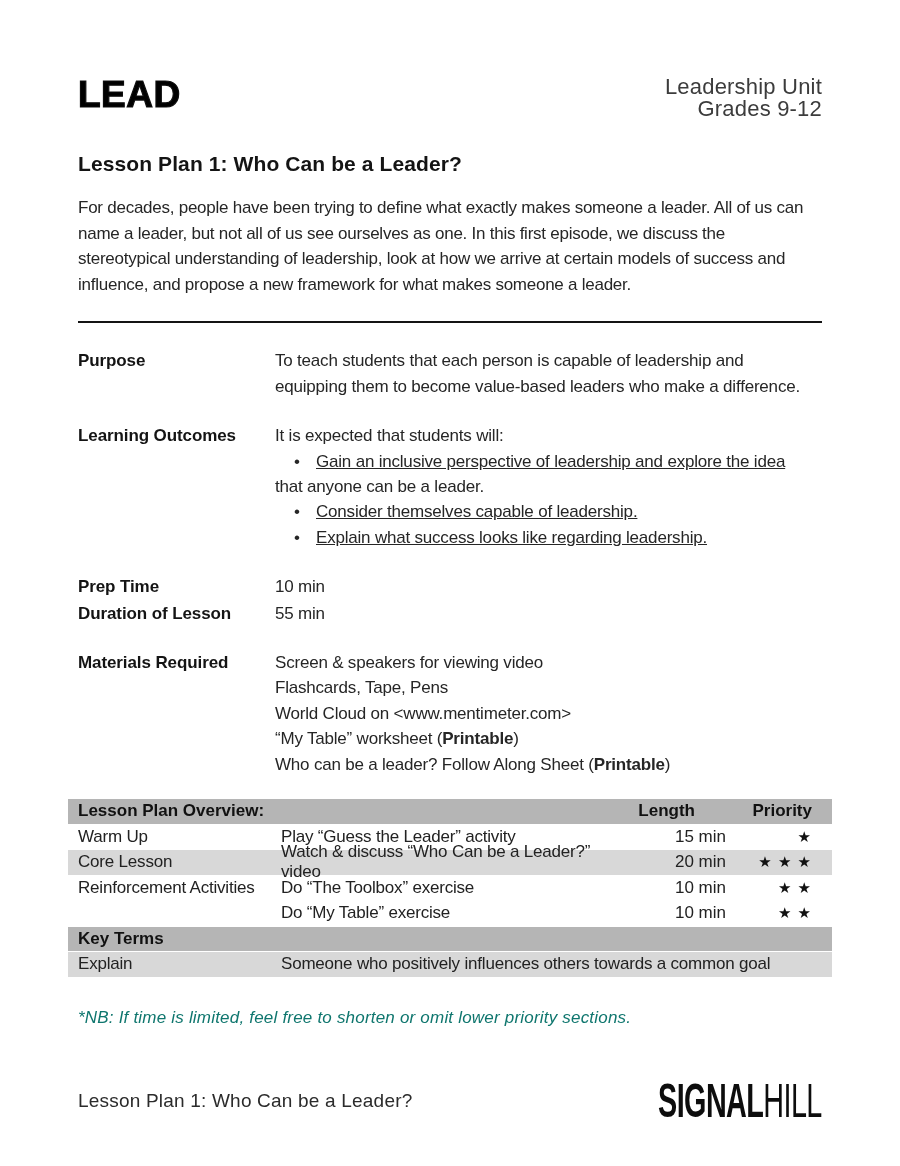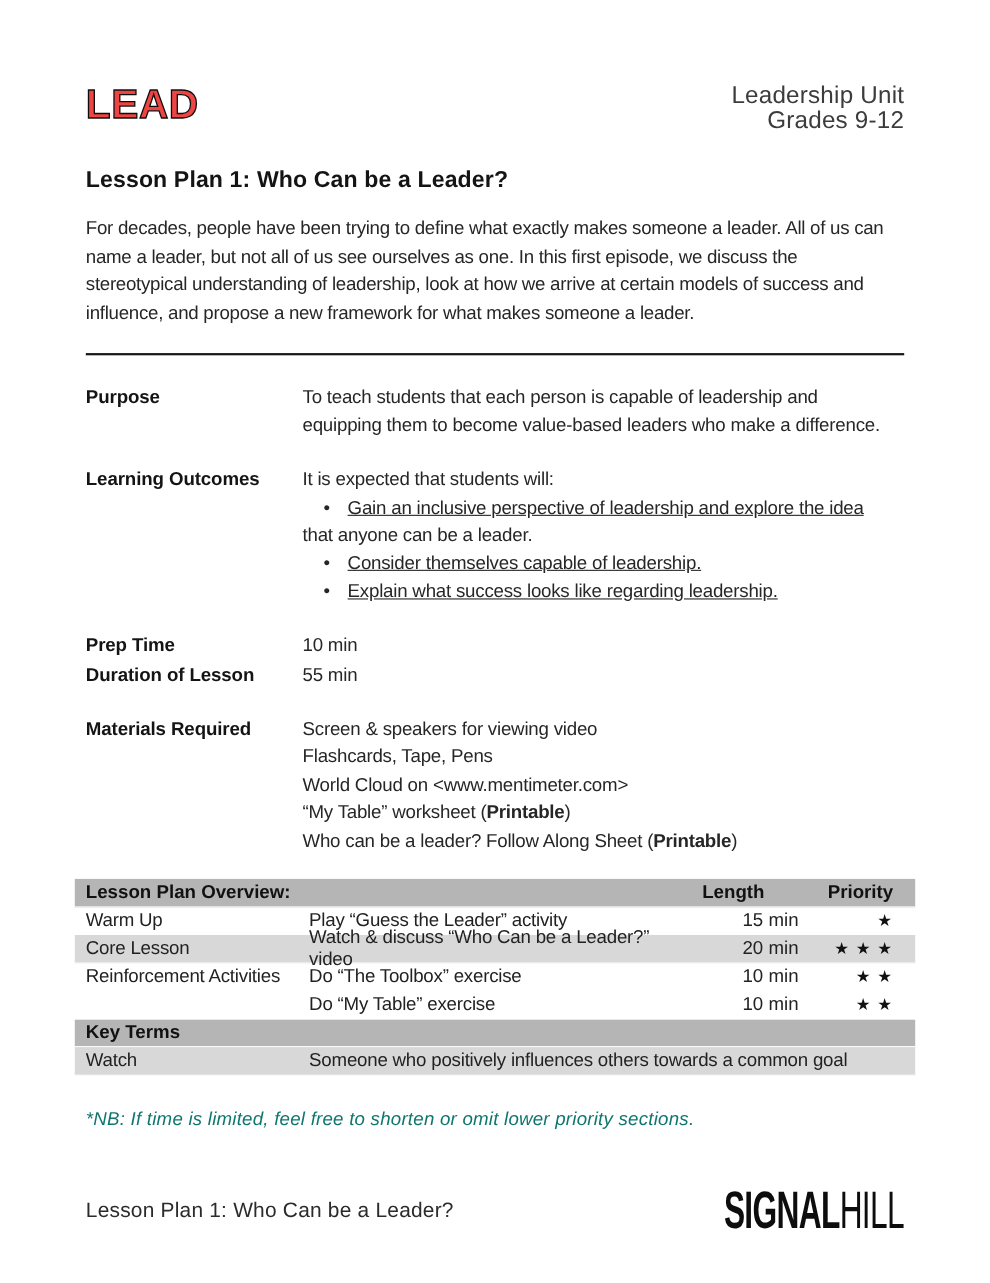--- a/index.html
+++ b/index.html
@@ -7,21 +7,21 @@
   .page {
     position:relative; width:900px; height:1166px; background:#ffffff;
     font-family:"Liberation Sans", sans-serif; color:#222222; overflow:hidden;
     margin:0 auto;
   }
   .inner { padding:76px 78px 0 78px; }
 
   
   .doc-header { display:flex; justify-content:space-between; align-items:flex-start; }
   .brand {
-    font-size:37px; font-weight:bold; color:#ef4444; line-height:38px;
+    font-size:37px; font-weight:bold; color:#000000; line-height:38px;
     letter-spacing:0.5px; -webkit-text-stroke:1.2px #0d0d0d;
   }
   .header-meta { text-align:right; font-size:22px; line-height:22px; color:#3c3c3c; letter-spacing:0.2px; }
 
   
   .page-title { margin-top:32px; font-size:21px; font-weight:bold; color:#141414; letter-spacing:0.1px; }
   .intro { margin-top:19px; font-size:17px; line-height:25.6px; color:#262626; letter-spacing:-0.25px; }
   .intro .line { white-space:nowrap; }
 
   .rule { margin-top:24px; border-top:2.5px solid #141414; }
@@ -161,21 +161,21 @@
       <div class="trow">
         <div class="c1"></div>
         <div class="c2">Do “My Table” exercise</div>
         <div class="c3">10 min</div>
         <div class="c4 stars">★ ★</div>
       </div>
       <div class="trow head">
         <div class="head-title">Key Terms</div>
       </div>
       <div class="trow shade">
-        <div class="c1">Watch</div>
+        <div class="c1">Explain</div>
         <div class="c2">Someone who positively influences others towards a common goal</div>
       </div>
     </div>
 
     <div class="footnote">*NB: If time is limited, feel free to shorten or omit lower priority sections.</div>
 
   </div>
 
   <div class="doc-footer">
     <div class="footer-text">Lesson Plan 1: Who Can be a Leader?</div>

